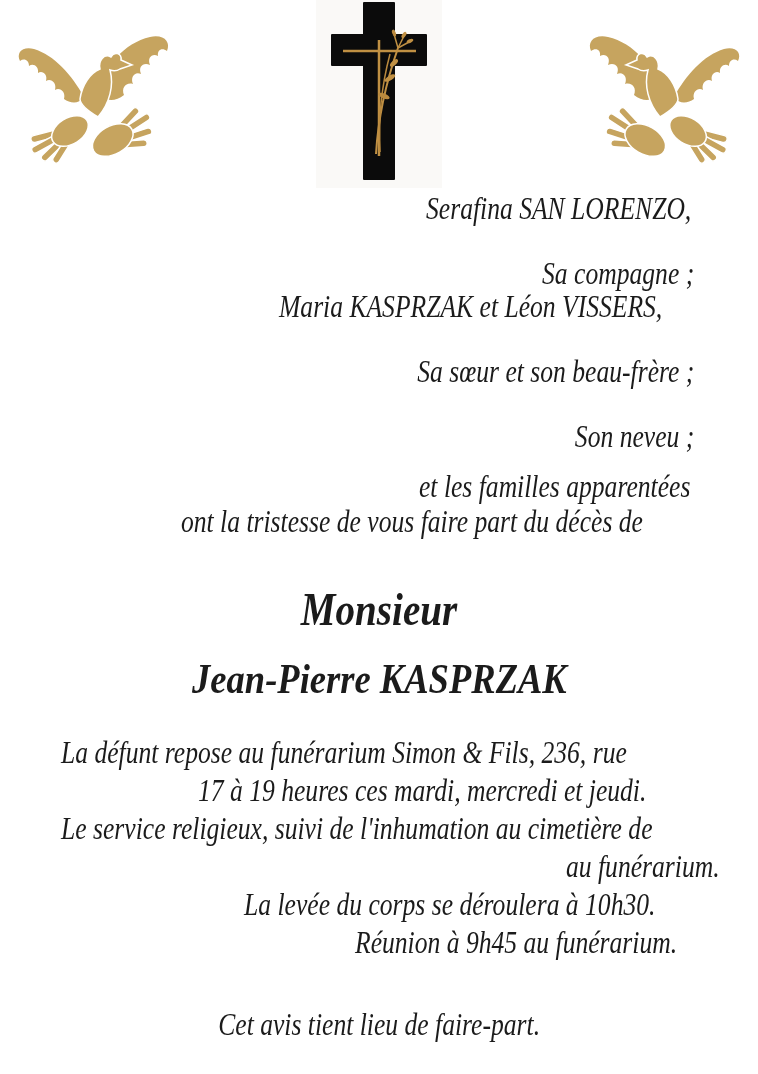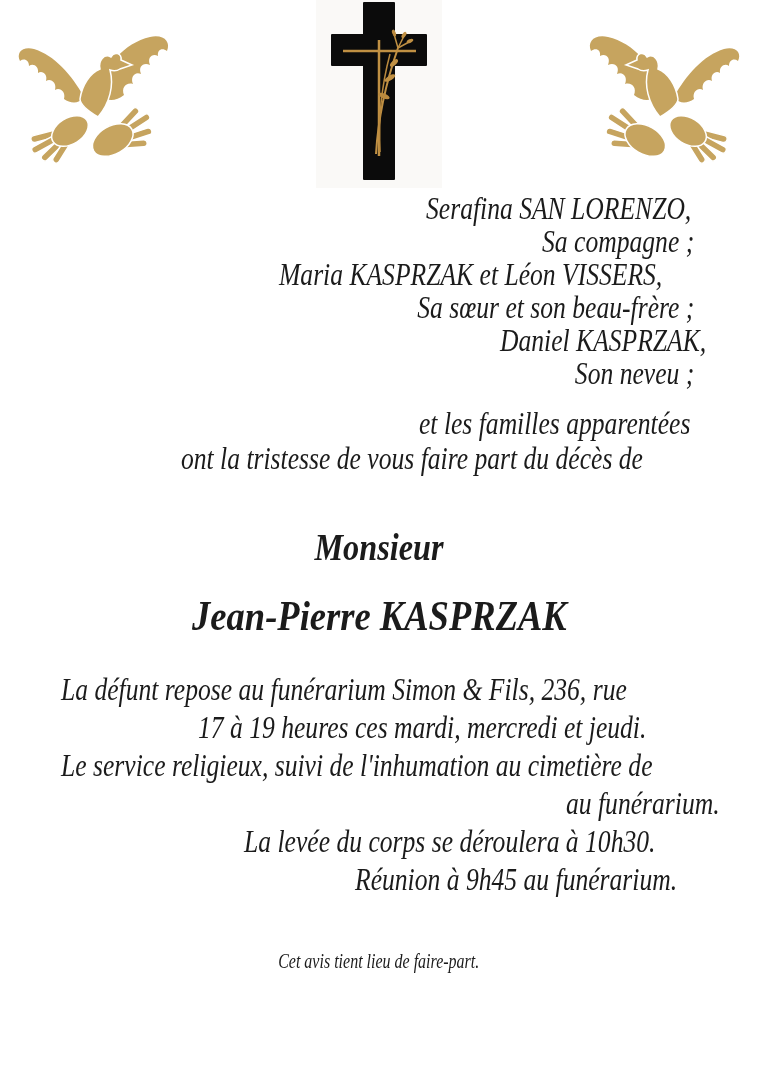--- a/index.html
+++ b/index.html
@@ -16,38 +16,38 @@
   
   .header{position:relative;height:192px;}
   .dove{position:absolute;top:24px;width:160px;height:142px;}
   .dove-left{left:14px;}
   .dove-right{right:14px;transform:scaleX(-1);}
   .cross-wrap{position:absolute;left:50%;top:0;transform:translateX(-50%);width:126px;height:188px;}
   
   .row{white-space:nowrap;}
   .row.left{padding-left:61px;text-align:right;text-decoration:underline;}
   .row.left .tx{transform-origin:0 50%;}
-  .row.right{padding-right:64px;text-align:right;}
+  .row.right{padding-right:64px;text-align:right;margin-top:32px;}
   .row.right .tx{transform-origin:100% 50%;}
   .row.center{text-align:center;}
   .row.center .tx{transform-origin:50% 50%;}
   .row.indent{padding-left:70px;}
   .tx{display:inline-block;transform:scaleX(0.80);}
   .names .row{font-size:32px;line-height:33px;}
   .family{margin-top:16px;}
   .family .row{font-size:32px;line-height:35px;}
   .titles{margin-top:50px;}
   .titles .row{font-weight:bold;}
-  .titles .t1{font-size:38px;line-height:42px;}
+  .titles .t1{font-size:46px;line-height:42px;}
   .titles .t2{font-size:43px;line-height:48px;margin-top:24px;}
   .titles .tx{transform:scaleX(0.85);}
   .body-block{margin-top:30px;}
   .body-block .row{font-size:32px;line-height:38px;}
   .footer-block{margin-top:44px;}
-  .footer-block .row{font-size:20px;line-height:38px;}
+  .footer-block .row{font-size:32px;line-height:38px;}
 </style>
 </head>
 <body>
 
 <div class="page">
 
   <div class="header">
 
     <svg class="dove dove-left" viewBox="0 0 160 140" aria-hidden="true">
       <g fill="#c6a45f">
@@ -121,21 +121,20 @@
         </g>
       </g>
     </svg>
   </div>
 
   <div class="names">
     <div class="row left indent"><span class="tx">Serafina SAN LORENZO,</span></div>
     <div class="row right"><span class="tx">Sa compagne ;</span></div>
     <div class="row left"><span class="tx">Maria KASPRZAK et Léon VISSERS,</span></div>
     <div class="row right"><span class="tx">Sa sœur et son beau-frère ;</span></div>
-    <div class="row left"><span class="tx">Daniel KASPRZAK,</span></div>
     <div class="row right"><span class="tx">Son neveu ;</span></div>
   </div>
 
   <div class="family">
     <div class="row left"><span class="tx">et les familles apparentées</span></div>
     <div class="row left"><span class="tx">ont la tristesse de vous faire part du décès de</span></div>
   </div>
 
   <div class="titles">
     <div class="row center t1"><span class="tx">Monsieur</span></div>

